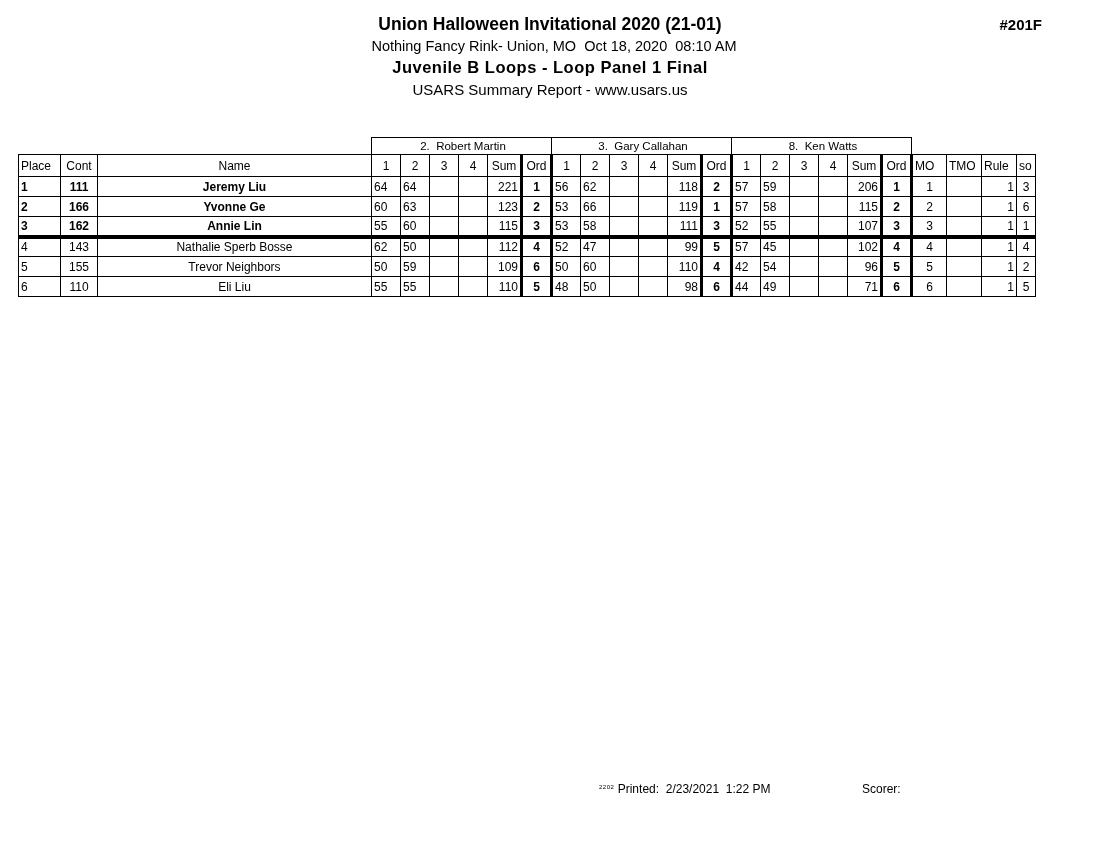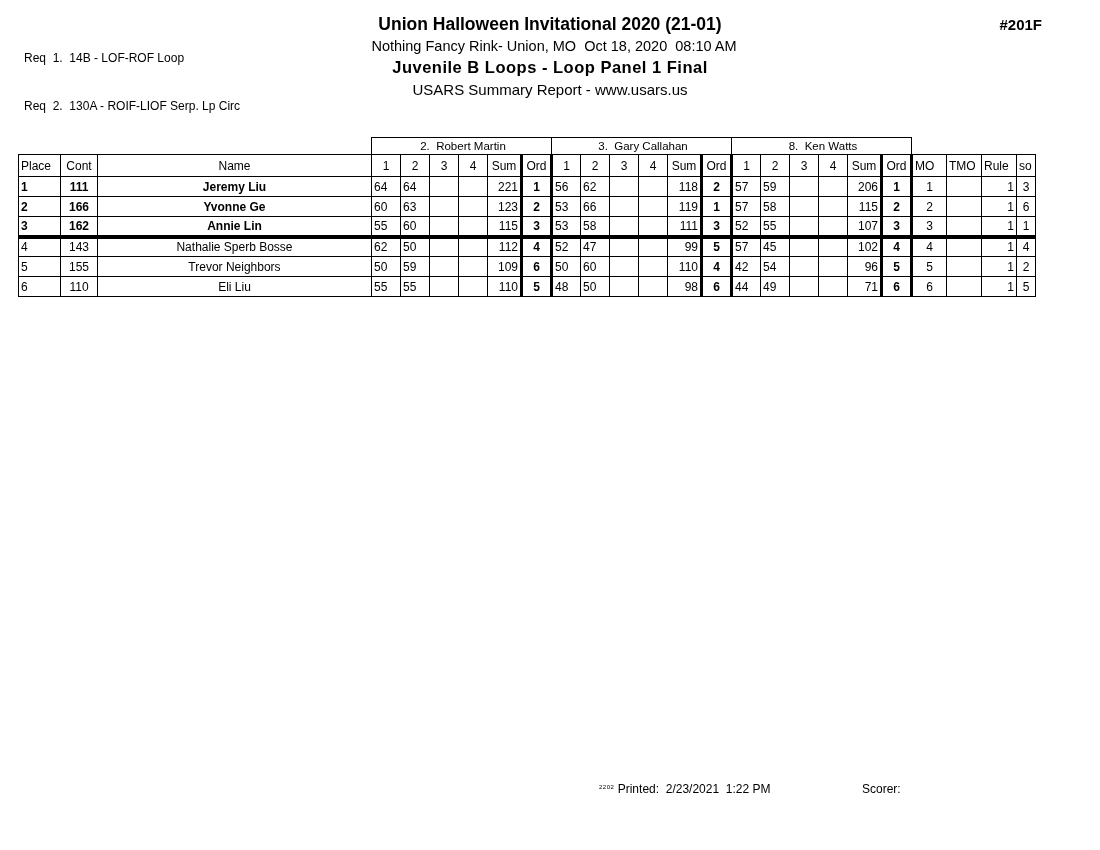--- a/index.html
+++ b/index.html
@@ -50,24 +50,20 @@
   
   .footer-print { position:absolute; left:599px; top:782px; font-size:12px; white-space:pre; }
   .version-stamp { font-size:6px; position:relative; top:-4px; letter-spacing:.5px; }
   .scorer { position:absolute; left:862px; top:782px; font-size:12px; }
 </style>
 </head>
 <body>
 
 <div class="page">
 
-  <div class="req-block">
-    <div>Req  1.  14B - LOF-ROF Loop</div>
-    <div>Req  2.  130A - ROIF-LIOF Serp. Lp Circ</div>
-  </div>
 
   <div class="title-block">
     <div class="title">Union Halloween Invitational 2020 (21-01)</div>
     <div class="venue">Nothing Fancy Rink- Union, MO  Oct 18, 2020  08:10 AM</div>
     <div class="event">Juvenile B Loops - Loop Panel 1 Final</div>
     <div class="report">USARS Summary Report - www.usars.us</div>
   </div>
 
   <div class="entry-num">#201F</div>
 

